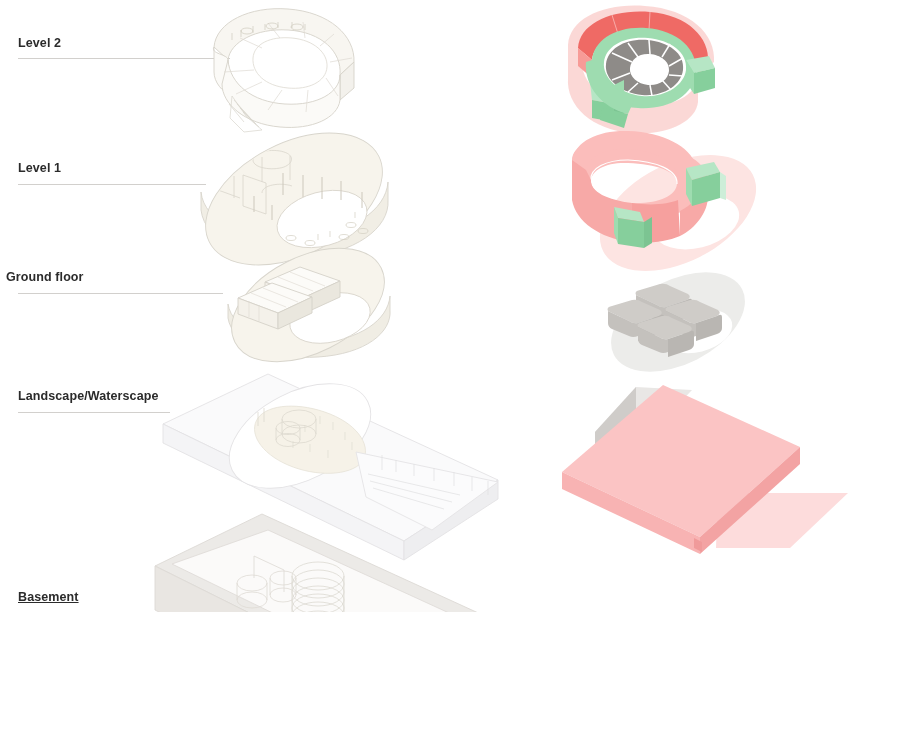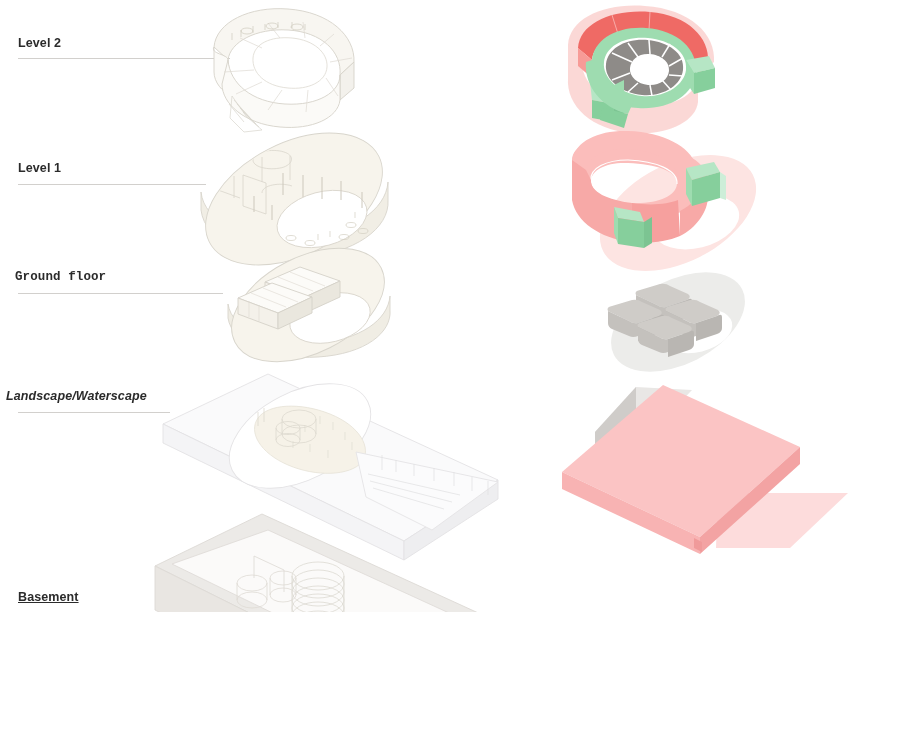--- a/index.html
+++ b/index.html
@@ -47,24 +47,24 @@
 <body>
 
 <div id="diagram-root" style="background: rgb(255, 255, 255);">
 
   <div class="layer-label" style="left:18px; top:36px;">Level 2</div>
   <div class="leader-line" style="left: 18px; top: 58px; width: 212px; background: rgb(210, 208, 205);"></div>
 
   <div class="layer-label" style="left:18px; top:161px;">Level 1</div>
   <div class="leader-line" style="left: 18px; top: 184px; width: 188px; background: rgb(210, 208, 205);"></div>
 
-  <div class="layer-label" style="left:15px; top:270px;font-family:Liberation Mono, monospace;">Ground floor</div>
+  <div class="layer-label" style="left:6px; top:270px;">Ground floor</div>
   <div class="leader-line" style="left: 18px; top: 293px; width: 205px; background: rgb(210, 208, 205);"></div>
 
-  <div class="layer-label" style="left:6px; top:389px;font-style:italic;">Landscape/Waterscape</div>
+  <div class="layer-label" style="left:18px; top:389px;">Landscape/Waterscape</div>
   <div class="leader-line" style="left: 18px; top: 412px; width: 152px; background: rgb(210, 208, 205);"></div>
 
   <div class="layer-label" style="left:18px; top:590px;text-decoration:underline;">Basement</div>
   <div class="leader-line" style="left: 18px; top: 612px; width: 182px; background: rgb(210, 208, 205);"></div>
 
   <svg class="svg-stage" viewBox="0 0 900 748" xmlns="http://www.w3.org/2000/svg">
 
     <defs>
       <clipPath id="clip-l1-plate">
         <ellipse cx="293" cy="200" rx="92" ry="55" transform="rotate(-27 293 200)"></ellipse>

